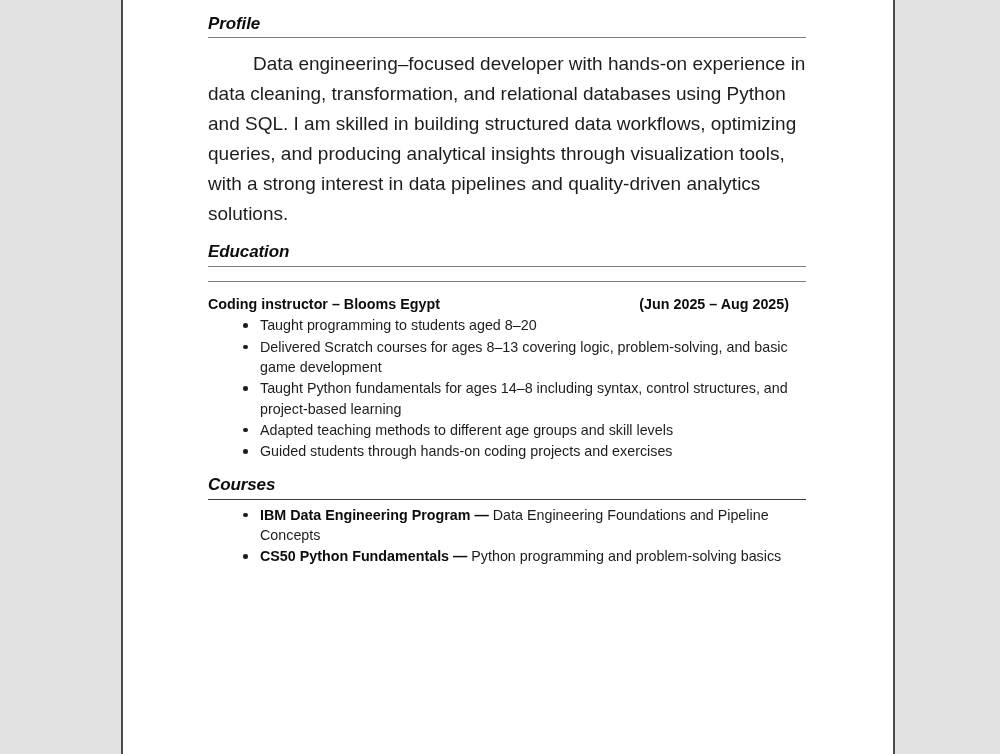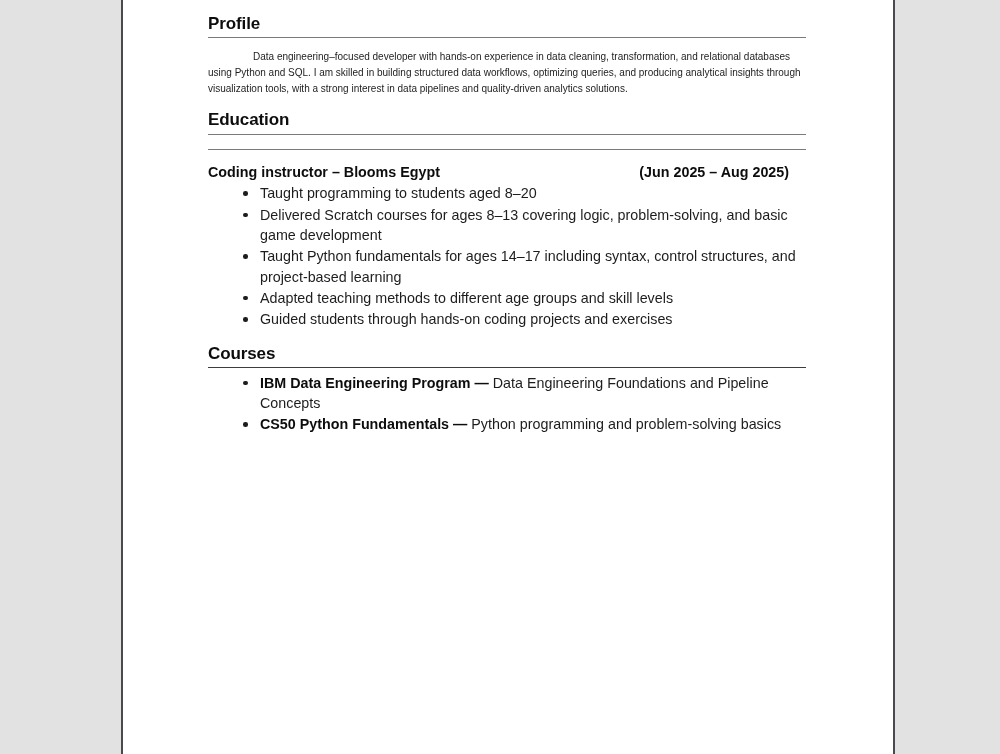--- a/index.html
+++ b/index.html
@@ -80,33 +80,34 @@
   .section {
     margin-top: 14px;
   }
   .section-title {
     font-size: 17px;
     font-weight: 700;
     color: #0d0d0d;
     line-height: 1.2;
     margin: 0;
     letter-spacing: -0.1px;
+    font-style: italic;
   }
   .section-rule {
     height: 0;
     border-top: 1.5px solid #7b7b7b;
     margin-top: 3px;
     width: 598px;
   }
   .section-rule.dark {
     border-top: 1.5px solid #3c3c3c;
   }
 
   .profile-text {
-    font-size: 10px;
+    font-size: 19px;
     line-height: 1.57;
     color: #1d1d1f;
     margin: 11px 0 0 0;
     text-indent: 45px;
   }
 
   
   .entry {
     margin-top: 13px;
   }
@@ -183,21 +184,21 @@
       <div class="section">
         <div class="section-rule"></div>
         <div class="entry">
           <div class="entry-head">
             <span class="entry-title">Coding instructor – Blooms Egypt</span>
             <span class="entry-date">(Jun 2025 – Aug 2025)</span>
           </div>
           <ul class="bullets wide">
             <li>Taught programming to students aged 8–20</li>
             <li>Delivered Scratch courses for ages 8–13 covering logic, problem-solving, and basic game development</li>
-            <li>Taught Python fundamentals for ages 14–17 including syntax, control structures, and project-based learning</li>
+            <li>Taught Python fundamentals for ages 14–8 including syntax, control structures, and project-based learning</li>
             <li>Adapted teaching methods to different age groups and skill levels</li>
             <li>Guided students through hands-on coding projects and exercises</li>
           </ul>
         </div>
       </div>
 
       <div class="section">
         <h2 class="section-title">Courses</h2>
         <div class="section-rule dark"></div>
         <ul class="bullets wide" style="margin-top:5px;">

